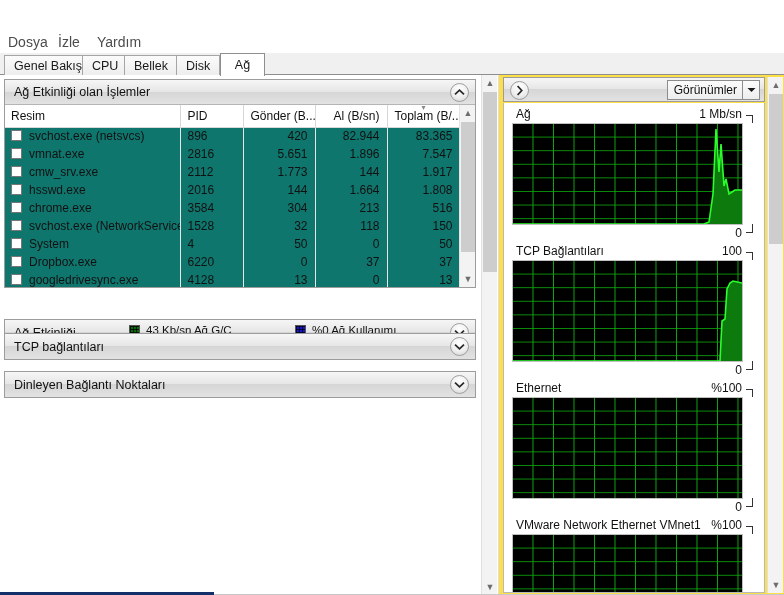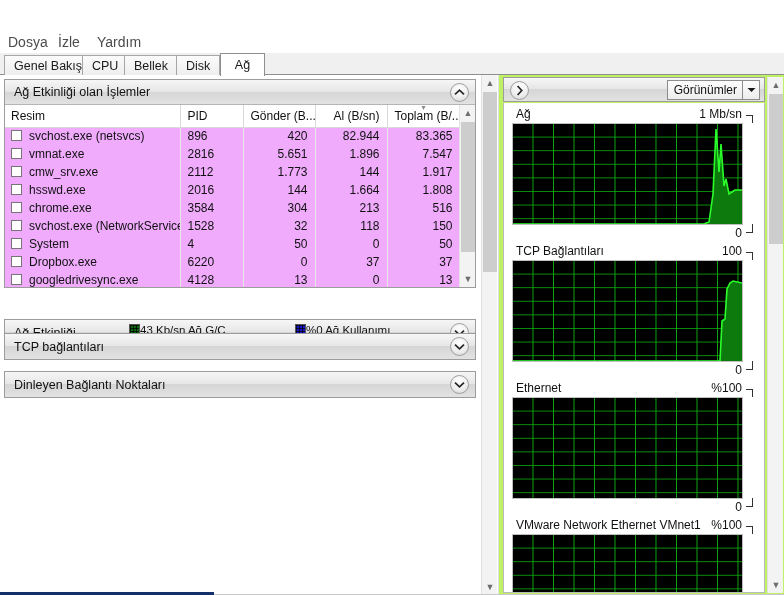--- a/index.html
+++ b/index.html
@@ -138,21 +138,21 @@
   .group-title { margin-left: 9px; font-size: 12.5px; color: #111; white-space: nowrap; }
   .chevbtn {
     position: absolute; right: 6px; top: 3px; width: 19px; height: 19px; border-radius: 50%;
     background: radial-gradient(circle at 50% 30%, #ffffff 0%, #ededed 60%, #cfcfcf 100%);
     border: 1px solid #9f9f9f;
     display: flex; align-items: center; justify-content: center;
   }
   .chevbtn svg { display: block; }
 
   
-  .legend { position: absolute; display: flex; align-items: flex-start; }
+  .legend { position: absolute; display: flex; align-items: flex-end; gap: 6px; }
   .legend.l1 { left: 124px; top: 4px; }
   .legend.l2 { left: 290px; top: 4px; }
   .swatch { width: 11px; height: 11px; border: 1px solid #555; }
   .swatch.green {
     background-color: #0a6b0a;
     background-image:
       linear-gradient(90deg, rgba(0,0,0,.75) 1px, transparent 1px),
       linear-gradient(rgba(0,0,0,.75) 1px, transparent 1px);
     background-size: 3px 3px;
   }
@@ -160,21 +160,21 @@
     background-color: #1717c8;
     background-image:
       linear-gradient(90deg, rgba(0,0,0,.7) 1px, transparent 1px),
       linear-gradient(rgba(0,0,0,.7) 1px, transparent 1px);
     background-size: 3px 3px;
   }
   .legend-label { font-size: 11.5px; color: #111; white-space: nowrap; }
 
   
   .table-wrap {
-    position: relative; height: 182px; background: #f0abfc; overflow: hidden;
+    position: relative; height: 182px; background: #0f766e; overflow: hidden;
   }
   table.proc { border-collapse: collapse; width: 455px; table-layout: fixed; }
   table.proc th {
     height: 22px; font-weight: normal; font-size: 12px; color: #111;
     background: #ffffff;
     border-right: 1px solid #d8d8d8;
     border-bottom: 1px solid #d8d8d8;
     padding: 0 7px;
     text-align: right;
     white-space: nowrap; overflow: hidden;
@@ -201,21 +201,21 @@
     color: #8a8a8a; font-size: 8px; line-height: 8px;
   }
   .tbl-scroll {
     position: absolute; right: 0; top: 0; width: 16px; height: 182px;
     background: #f3f3f3; border-left: 1px solid #e3e3e3;
   }
 
   
   .rightpane {
     position: absolute; left: 499px; top: 0; width: 285px; height: 520px;
-    background: #bef264; overflow: hidden;
+    background: #fde047; overflow: hidden;
   }
   .rp-head {
     position: absolute; left: 4px; top: 2px; width: 262px; height: 25px;
     background: linear-gradient(to bottom, #f6f6f6 0%, #e6e6e6 48%, #d6d6d6 50%, #e2e2e2 100%);
     border: 1px solid #9c9c9c;
   }
   .rp-expand {
     position: absolute; left: 6px; top: 3px; width: 19px; height: 19px; border-radius: 50%;
     background: radial-gradient(circle at 50% 30%, #ffffff 0%, #ededed 60%, #cfcfcf 100%);
     border: 1px solid #9f9f9f;

